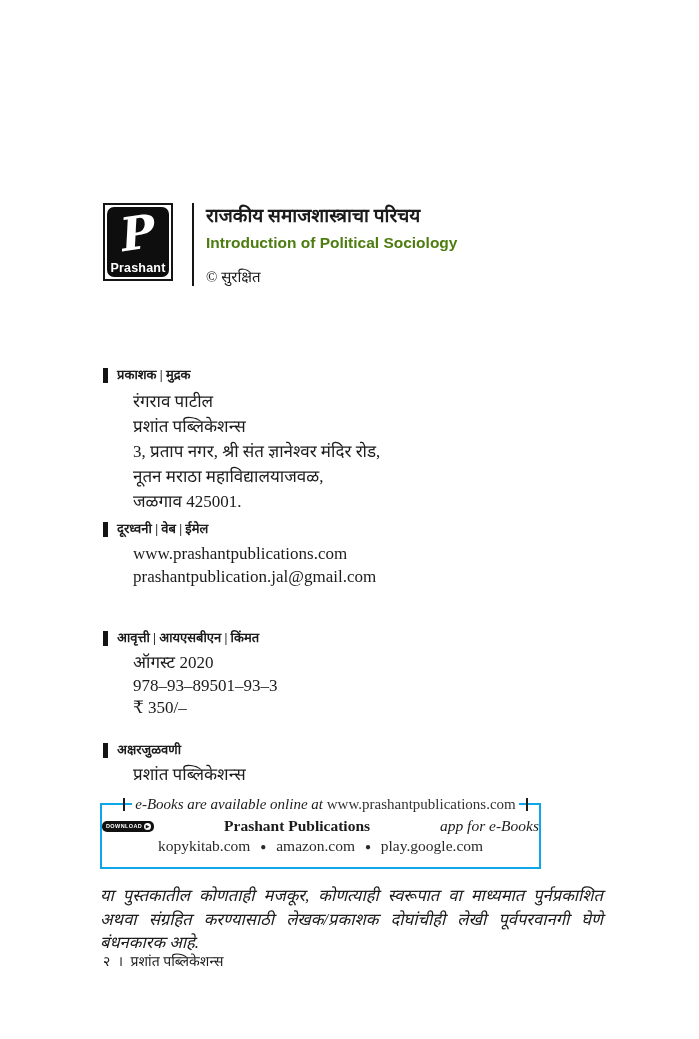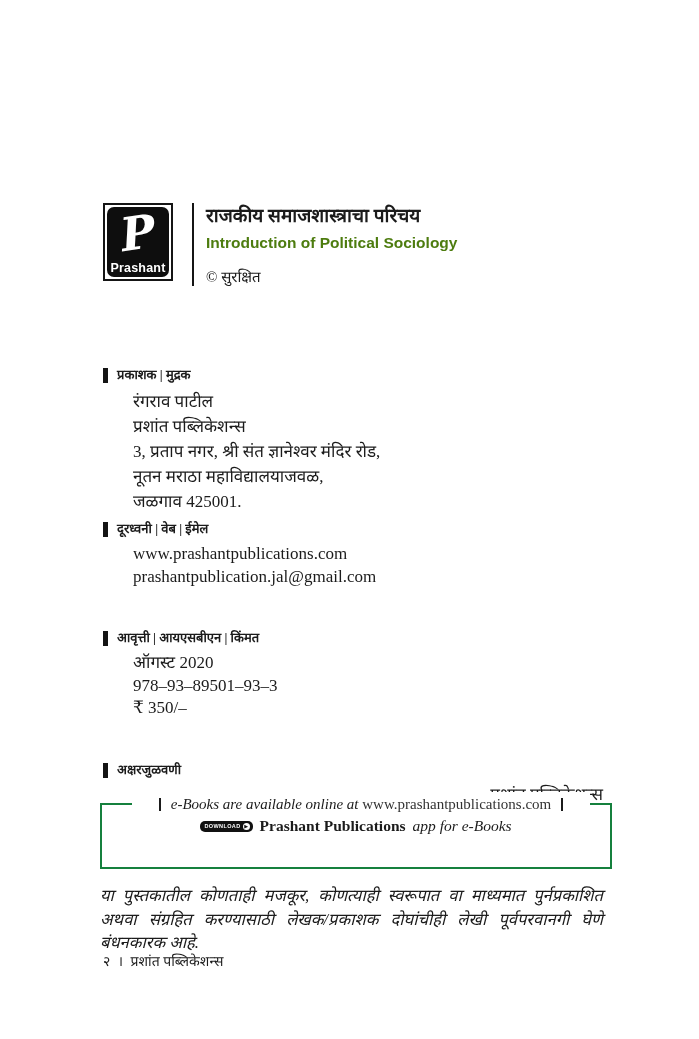--- a/index.html
+++ b/index.html
@@ -45,32 +45,32 @@
   
   .section{left:103px;width:500px;}
   .sec-heading{display:flex;align-items:center;font-size:13px;font-weight:bold;line-height:20px;}
   .sec-bullet{width:5px;height:15px;background:#141414;margin-right:9px;flex:0 0 auto;}
   .sec-lines{margin:4px 0 0 30px;font-size:17px;}
   .sec-lines div{line-height:25px;}
   .sec-lines.tight div{line-height:22.5px;}
 
   
   .ebox{
-    left:100px;top:803px;width:512px;height:66px;
-    border:2px solid #15803d;box-sizing:border-box;
+    left:100px;top:803px;width:441px;height:66px;
+    border:2px solid #0ea5e9;box-sizing:border-box;
   }
   .ebox-title{
     position:absolute;top:-13px;left:30px;right:20px;height:24px;
     background:#ffffff;display:flex;align-items:center;justify-content:center;gap:7px;
   }
   .ebox-tick{width:2px;height:13px;background:#1b1b1b;flex:0 0 auto;}
   .ebox-title-text{font-size:15px;white-space:nowrap;padding:0 3px;}
   .ebox-avail-italic{font-style:italic;}
   .ebox-avail-url{color:#333;}
-  .ebox-line2{display:flex;align-items:center;justify-content:center;gap:7px;margin-top:12px;font-size:15.5px;}
+  .ebox-line2{display:flex;align-items:center;justify-content:space-between;gap:7px;margin-top:12px;font-size:15.5px;}
   .dl-badge{
     display:inline-flex;align-items:center;gap:2px;background:#111;border-radius:5px;
     height:11px;padding:0 3px 0 4px;
   }
   .dl-badge-text{
     color:#fff;font-family:"Liberation Sans",sans-serif;font-weight:bold;
     font-size:5.5px;letter-spacing:0.4px;line-height:11px;
   }
   .dl-play{
     width:7px;height:7px;border-radius:50%;background:#fff;color:#111;
@@ -139,21 +139,21 @@
     <span class="sec-bullet"></span>
     <span>आवृत्ती | आयएसबीएन | किंमत</span>
   </div>
   <div class="sec-lines tight">
     <div>ऑगस्ट 2020</div>
     <div>978–93–89501–93–3</div>
     <div>₹ 350/–</div>
   </div>
 </div>
 
-<div class="abs section" style="top:760px;text-align:right;">
+<div class="abs section" style="top:740px;">
   <div class="sec-heading">
     <span class="sec-bullet"></span>
     <span>अक्षरजुळवणी</span>
   </div>
   <div class="sec-lines tight">
     <div>प्रशांत पब्लिकेशन्स</div>
   </div>
 </div>
 
 <div class="abs ebox">
@@ -166,20 +166,27 @@
     <span class="ebox-tick"></span>
   </div>
   <div class="ebox-line2">
     <span class="dl-badge">
       <span class="dl-badge-text">DOWNLOAD</span>
       <span class="dl-play">▶</span>
     </span>
     <span class="ebox-app-name">Prashant Publications</span>
     <span class="ebox-app-suffix">app for e-Books</span>
   </div>
+  <div class="ebox-line3">
+    <span>kopykitab.com</span>
+    <span class="store-sep">●</span>
+    <span>amazon.com</span>
+    <span class="store-sep">●</span>
+    <span>play.google.com</span>
+  </div>
 </div>
 
 <div class="abs disclaimer">या पुस्तकातील कोणताही मजकूर, कोणत्याही स्वरूपात वा माध्यमात पुर्नप्रकाशित अथवा संग्रहित करण्यासाठी लेखक/प्रकाशक दोघांचीही लेखी पूर्वपरवानगी घेणे बंधनकारक आहे.</div>
 
 <div class="abs footer">
   <span>२</span>
   <span>।</span>
   <span>प्रशांत पब्लिकेशन्स</span>
 </div>
 

